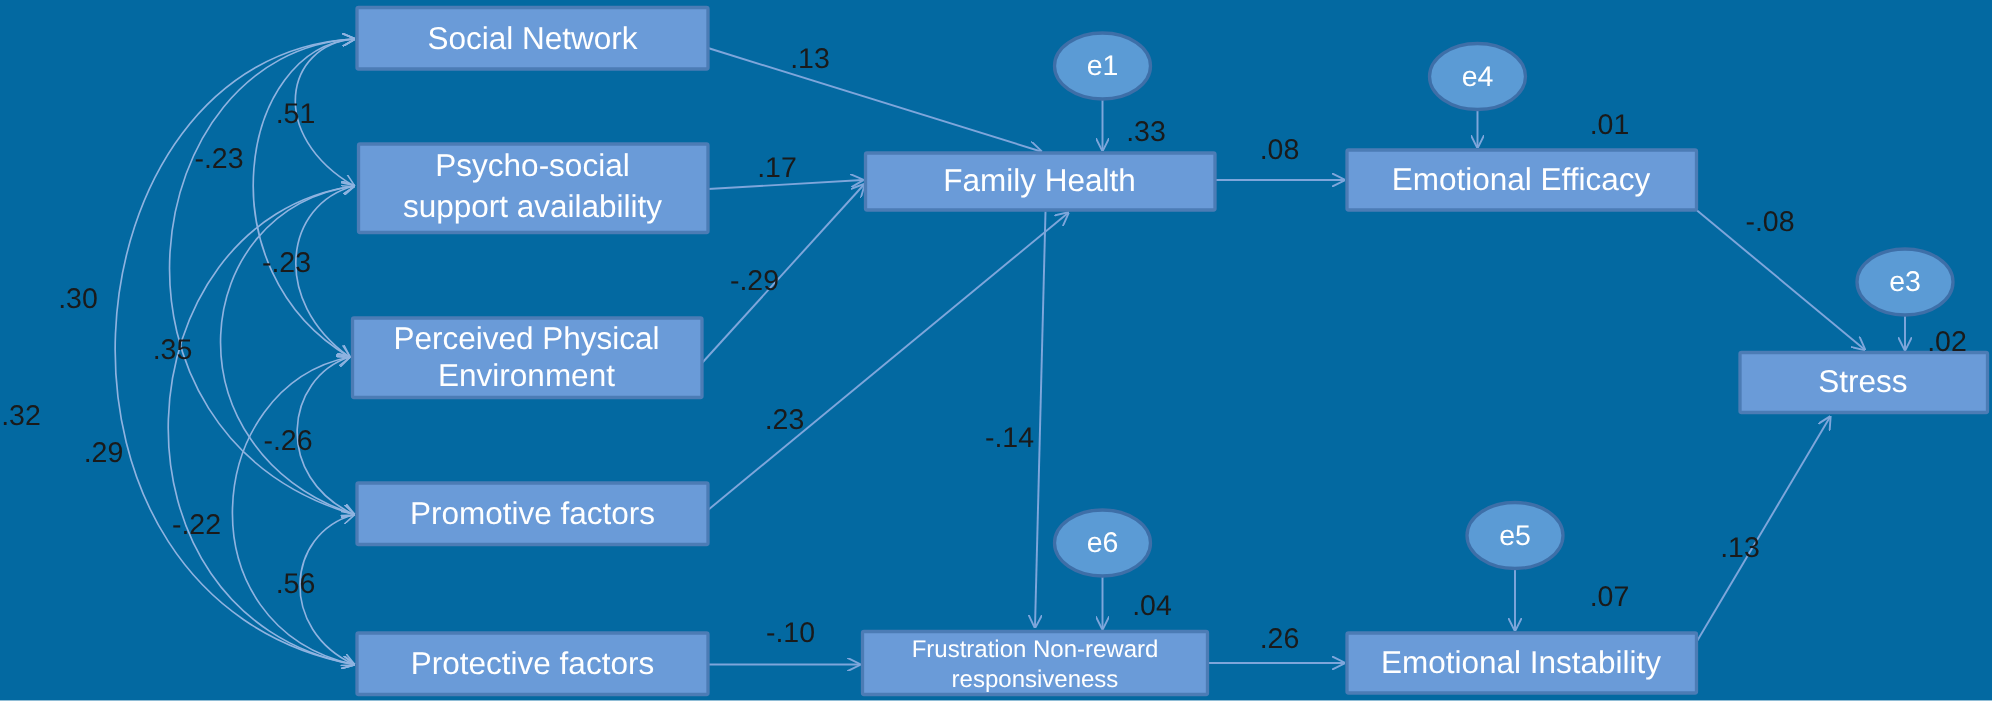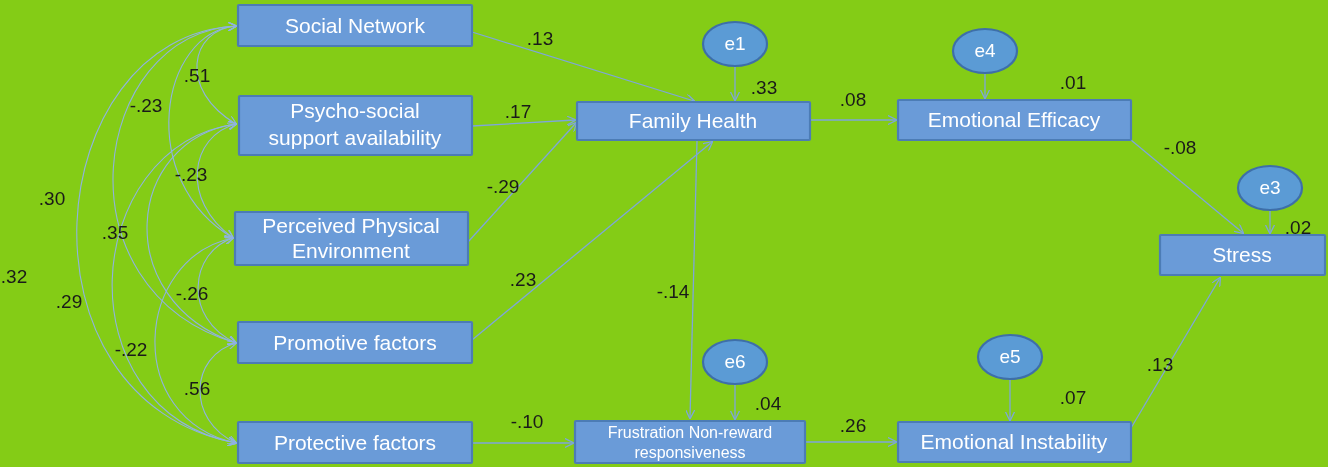--- a/index.html
+++ b/index.html
@@ -8,21 +8,21 @@
     padding: 0;
     background: #ffffff;
   }
   body {
     font-family: "Liberation Sans", sans-serif;
   }
   #diagram-root {
     position: relative;
     width: 1328px;
     height: 467px;
-    background: #84cc16;
+    background: #0369a1;
     overflow: hidden;
   }
   svg.canvas {
     position: absolute;
     top: 0; left: 0;
     width: 1328px;
     height: 467px;
   }
   .node-rect {
     fill: #6A9BD8;

